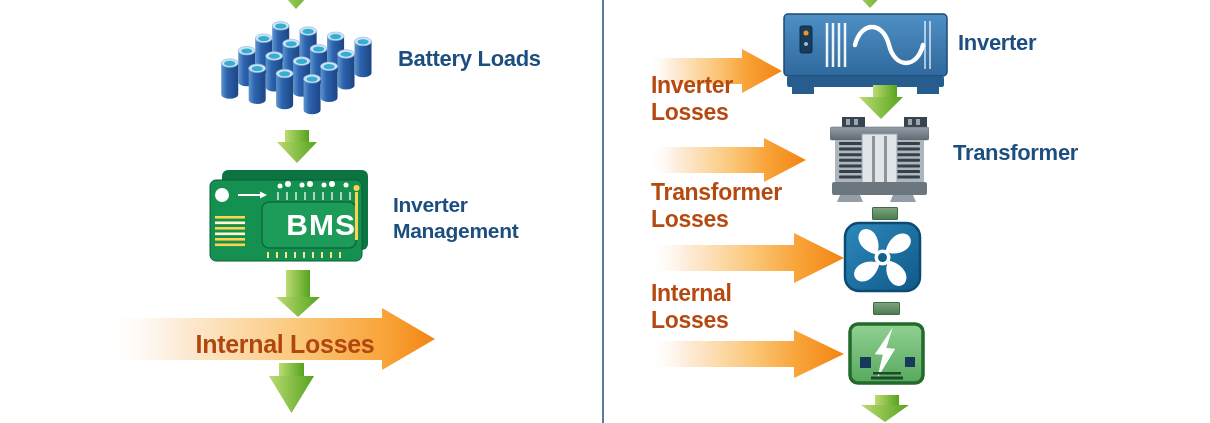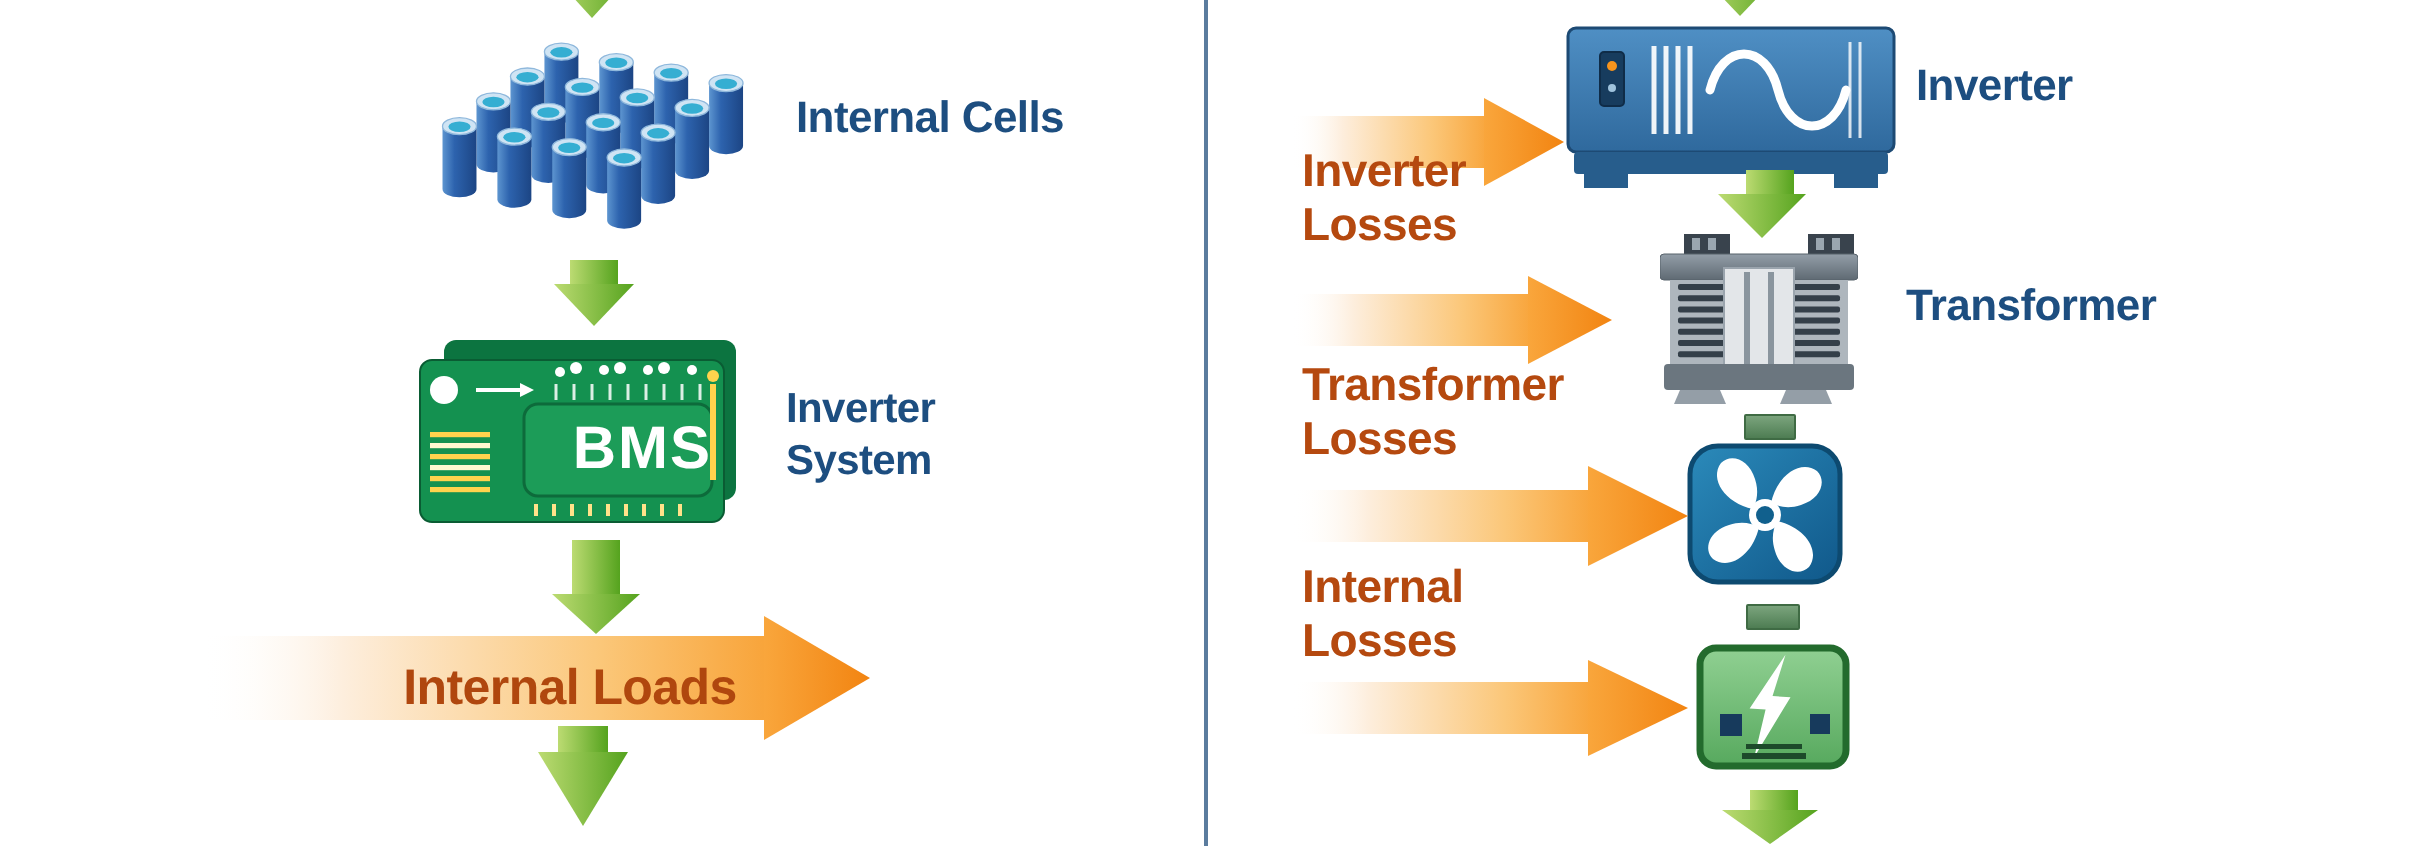--- a/index.html
+++ b/index.html
@@ -86,21 +86,21 @@
       <use href="#cylg" x="40" y="50"></use>
         <use href="#cylg" x="82" y="58"></use>
         <use href="#cylg" x="124" y="66"></use>
         <use href="#cylg" x="166" y="74"></use>
       <use href="#cylg" x="14" y="69"></use>
         <use href="#cylg" x="56" y="77"></use>
         <use href="#cylg" x="98" y="85"></use>
         <use href="#cylg" x="140" y="93"></use>
     </svg>
   </div>
-  <div class="abs lbl" style="left:398px;top:46px">Internal Cells</div>
+  <div class="abs lbl" style="left:398px;top:46px">Battery Loads</div>
 
   <div class="abs" style="left:277px;top:130px;width:40px;height:33px">
     <svg width="40" height="33" viewBox="0 0 40 33">
       <rect x="8" y="0" width="24" height="12.5" fill="url(#gGreen)"></rect>
       <polygon points="0,12 40,12 20,33" fill="url(#gGreen)"></polygon>
     </svg>
   </div>
 
   <div class="abs" style="left:208px;top:170px;width:165px;height:93px">
     <svg width="165" height="93" viewBox="0 0 165 93">
@@ -146,36 +146,36 @@
         <line x1="114" y1="82" x2="114" y2="88"></line>
           <line x1="123" y1="82" x2="123" y2="88"></line>
         <line x1="132" y1="82" x2="132" y2="88"></line>
       </g>
     </svg>
   </div>
   <div class="abs bms-chip" style="left:262px;top:202px;width:94px;height:46px">BMS</div>
 
   <div class="abs lbl-multi" style="left:393px;top:192px">
     <div>Inverter</div>
-    <div>System</div>
+    <div>Management</div>
   </div>
 
   <div class="abs" style="left:276px;top:270px;width:44px;height:47px">
     <svg width="44" height="47" viewBox="0 0 44 47">
       <rect x="10" y="0" width="24" height="27.5" fill="url(#gGreen)"></rect>
       <polygon points="0,27 44,27 22,47" fill="url(#gGreen)"></polygon>
     </svg>
   </div>
 
   <div class="abs" style="left:95px;top:305px;width:345px;height:68px">
     <svg width="345" height="68" viewBox="0 0 345 68">
       <rect x="5" y="13" width="286" height="42" fill="url(#gOrangeBody)"></rect>
       <polygon points="287,3 340,34 287,65" fill="url(#gOrangeHead)"></polygon>
     </svg>
-    <div class="abs internal-lbl" style="left:95px;top:25px;width:190px">Internal Loads</div>
+    <div class="abs internal-lbl" style="left:95px;top:25px;width:190px">Internal Losses</div>
   </div>
 
   <div class="abs" style="left:269px;top:363px;width:45px;height:50px">
     <svg width="45" height="50" viewBox="0 0 45 50">
       <rect x="10" y="0" width="25" height="13.5" fill="url(#gGreen)"></rect>
       <polygon points="0,13 45,13 22.5,50" fill="url(#gGreen)"></polygon>
     </svg>
   </div>
 
   <div class="abs" style="left:849px;top:0;width:42px;height:8px">

